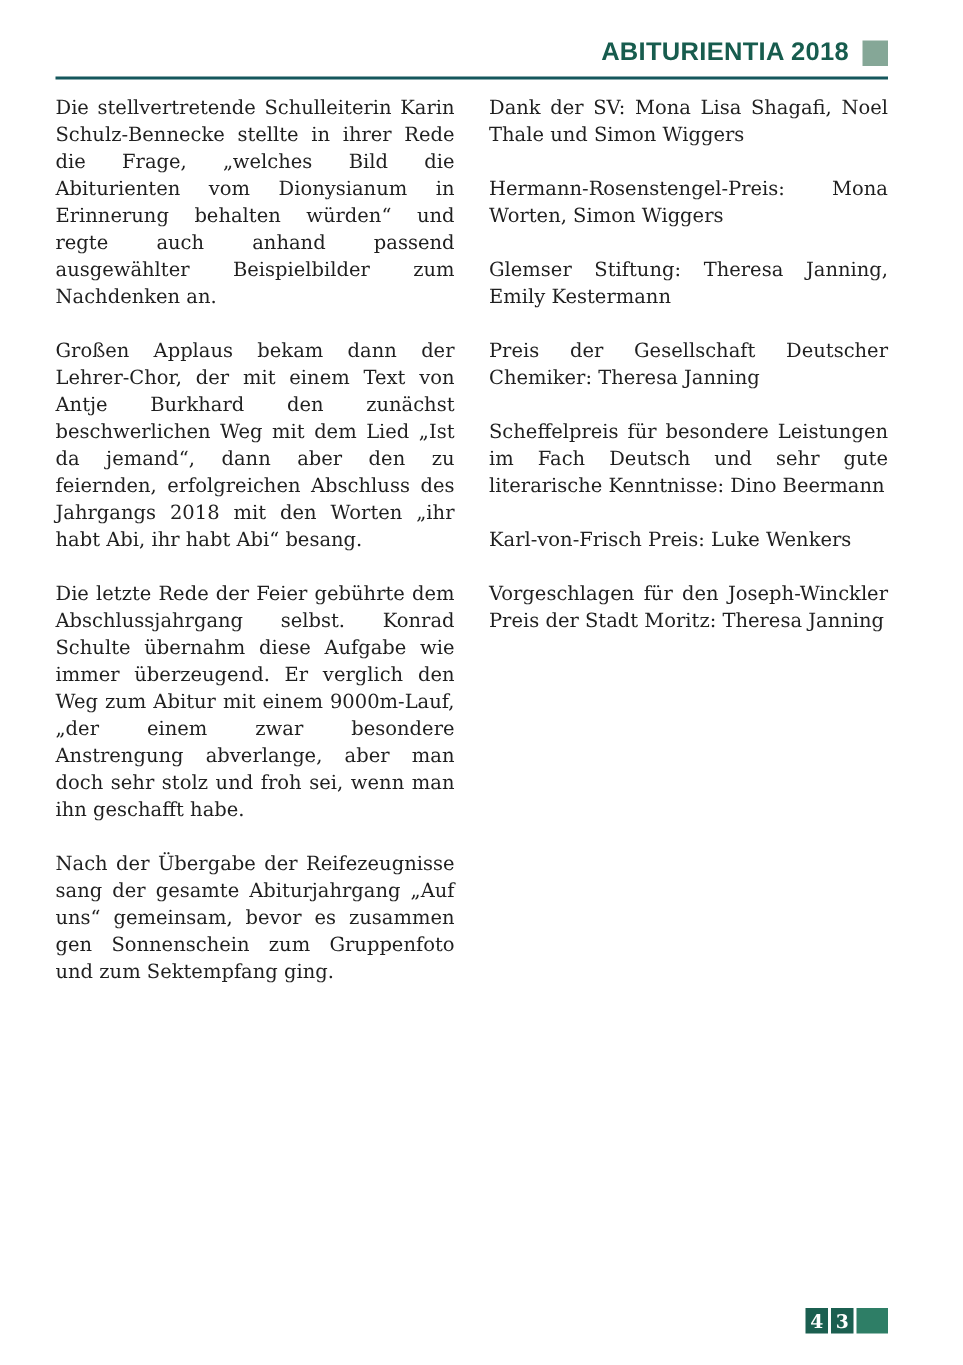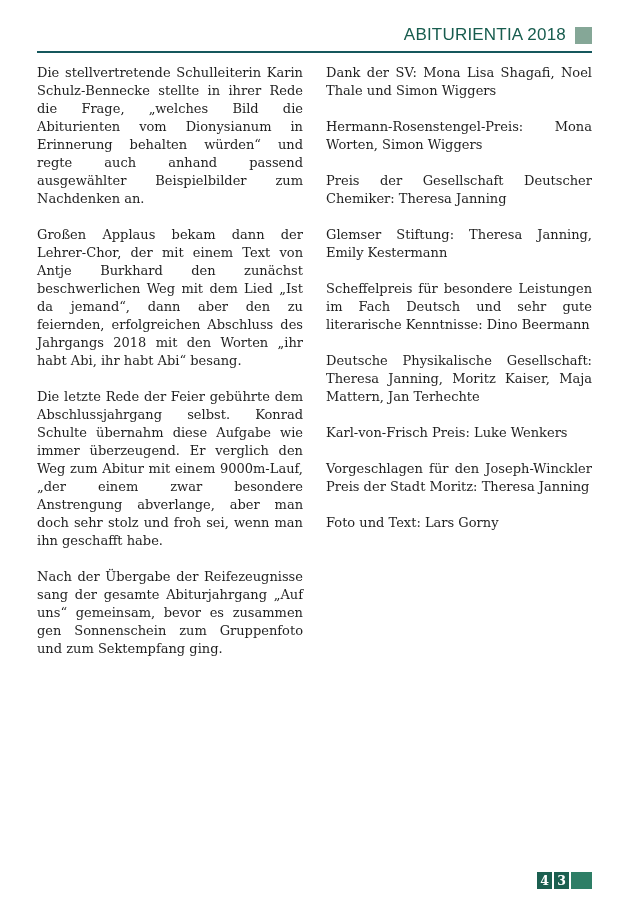--- a/index.html
+++ b/index.html
@@ -24,21 +24,21 @@
     left: 37px;
     width: 555px;
   }
   .header-row {
     display: flex;
     justify-content: flex-end;
     align-items: center;
   }
   .page-title {
     font-family: "Liberation Sans", sans-serif;
-    font-weight: 400;
+    font-weight: 700;
     font-size: 17px;
     letter-spacing: 0.2px;
     color: #175c4e;
     line-height: 18px;
     margin-left: 12px;
   }
   .header-square {
     width: 17px;
     height: 17px;
     background: #85a797;
@@ -116,27 +116,25 @@
     <div class="col">
       <p>Die stellvertretende Schulleiterin Karin Schulz-Bennecke stellte in ihrer Rede die Frage, „welches Bild die Abiturienten vom Dionysianum in Erinnerung behalten würden“ und regte auch anhand passend ausgewählter Beispielbilder zum Nachdenken an.</p>
       <p>Großen Applaus bekam dann der Lehrer-Chor, der mit einem Text von Antje Burkhard den zunächst beschwerlichen Weg mit dem Lied „Ist da jemand“, dann aber den zu feiernden, erfolgreichen Abschluss des Jahrgangs 2018 mit den Worten „ihr habt Abi, ihr habt Abi“ besang.</p>
       <p>Die letzte Rede der Feier gebührte dem Abschlussjahrgang selbst. Konrad Schulte übernahm diese Aufgabe wie immer überzeugend. Er verglich den Weg zum Abitur mit einem 9000m-Lauf, „der einem zwar besondere Anstrengung abverlange, aber man doch sehr stolz und froh sei, wenn man ihn geschafft habe.</p>
       <p>Nach der Übergabe der Reifezeugnisse sang der gesamte Abiturjahrgang „Auf uns“ gemeinsam, bevor es zusammen gen Sonnenschein zum Gruppenfoto und zum Sektempfang ging.</p>
     </div>
 
     <div class="col">
       <p>Dank der SV: Mona Lisa Shagafi, Noel Thale und Simon Wiggers</p>
       <p>Hermann-Rosenstengel-Preis: Mona Worten, Simon Wiggers</p>
+      <p>Glemser Stiftung: Theresa Janning, Emily Kestermann</p>
       <p>Preis der Gesellschaft Deutscher Chemiker: Theresa Janning</p>
-      <p>Glemser Stiftung: Theresa Janning, Emily Kestermann</p>
       <p>Scheffelpreis für besondere Leistungen im Fach Deutsch und sehr gute literarische Kenntnisse: Dino Beermann</p>
-      <p>Deutsche Physikalische Gesellschaft: Theresa Janning, Moritz Kaiser, Maja Mattern, Jan Terhechte</p>
       <p>Karl-von-Frisch Preis: Luke Wenkers</p>
       <p>Vorgeschlagen für den Joseph-Winckler Preis der Stadt Moritz: Theresa Janning</p>
-      <p>Foto und Text: Lars Gorny</p>
     </div>
 
   </div>
 
   <div class="footer">
     <span class="pg-box">4</span>
     <span class="pg-box">3</span>
     <span class="pg-accent"></span>
   </div>
 

